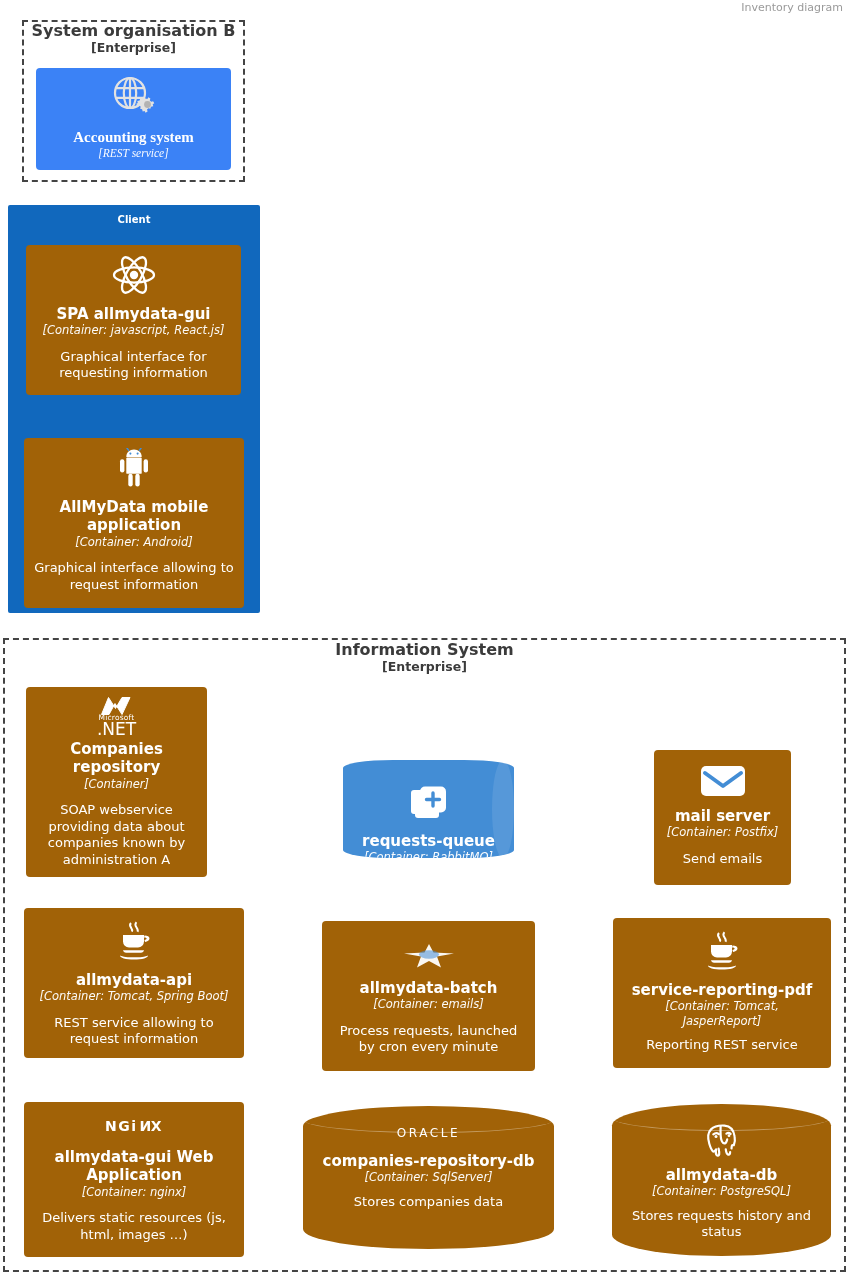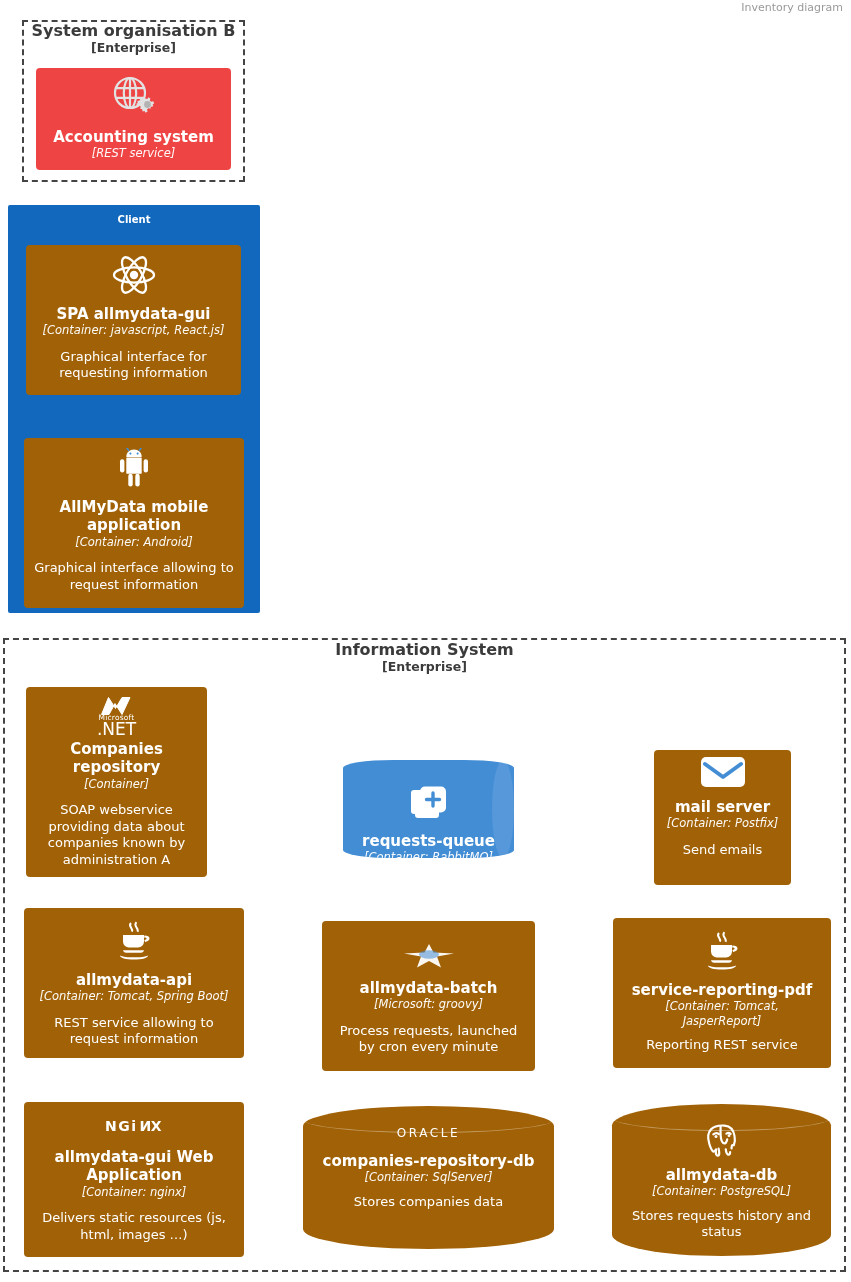--- a/index.html
+++ b/index.html
@@ -86,21 +86,21 @@
     position: absolute;
     background: #a16207;
     border-radius: 4px;
     padding: 10px 8px 12px 8px;
     display: flex;
     flex-direction: column;
     align-items: center;
     justify-content: flex-start;
     overflow: hidden;
   }
-  .node.gray { background: #ef4444; }
+  .node.gray { background: #3b82f6; font-family: Liberation Serif, serif; }
   .node .icon { margin-bottom: 6px; display: block; }
 
   
   .node.queue {
     border-radius: 50px / 8px;
     background: #438dd5;
   }
   .node.queue::before {
     content: "";
     position: absolute;
@@ -252,21 +252,21 @@
         <g stroke="#438dd5" stroke-width="3.4" stroke-linecap="round">
           <path d="M23 9v13M16.5 15.5h13"></path>
         </g>
       </svg>
     </span>
     <div class="el-title">requests-queue</div>
     <div class="el-tech">[Container: RabbitMQ]</div>
     <div class="el-desc" style="margin-top:9px;">Stores requests</div>
   </div>
 
-  <div class="node" style="left:654px; top:750px; width:137px; height:135px; padding-top:6px;">
+  <div class="node" style="left:654px; top:750px; width:137px; height:135px; padding-top:15px;">
     <span class="icon">
       <svg width="46" height="32" viewBox="0 0 46 32">
         <rect x="1" y="1" width="44" height="30" rx="5" fill="#ffffff"></rect>
         <path d="M5 8 L23 21 L41 8" fill="none" stroke="#438dd5" stroke-width="4" stroke-linecap="round" stroke-linejoin="round"></path>
       </svg>
     </span>
     <div class="el-title">mail server</div>
     <div class="el-tech">[Container: Postfix]</div>
     <div class="el-desc">Send emails</div>
   </div>
@@ -292,21 +292,21 @@
   </div>
 
   <div class="node" style="left:322px; top:921px; width:213px; height:150px; padding-top:22px;">
     <span class="icon">
       <svg width="52" height="26" viewBox="0 0 52 26">
         <path d="M26 1 L30.5 9.5 L51 10.5 L34 13.5 L38 24.5 L26 18 L14 24.5 L18 13.5 L1 10.5 L21.5 9.5 Z" fill="#ffffff" opacity=".95"></path>
         <ellipse cx="26" cy="11.5" rx="10" ry="4.2" fill="#438dd5" opacity=".55"></ellipse>
       </svg>
     </span>
     <div class="el-title">allmydata-batch</div>
-    <div class="el-tech">[Microsoft: groovy]</div>
+    <div class="el-tech">[Container: emails]</div>
     <div class="el-desc" style="max-width:200px;">Process requests, launched by cron every minute</div>
   </div>
 
   <div class="node" style="left:613px; top:918px; width:218px; height:150px; padding-top:13px;">
     <span class="icon">
       <svg width="38" height="40" viewBox="0 0 38 40">
         <g fill="none" stroke="#ffffff" stroke-width="2">
           <path d="M16 2c-3.5 3.2 2.5 5.2 1 8.6"></path>
           <path d="M21.5 1.2c-4 3.8 3 6 1 9.6"></path>
         </g>

